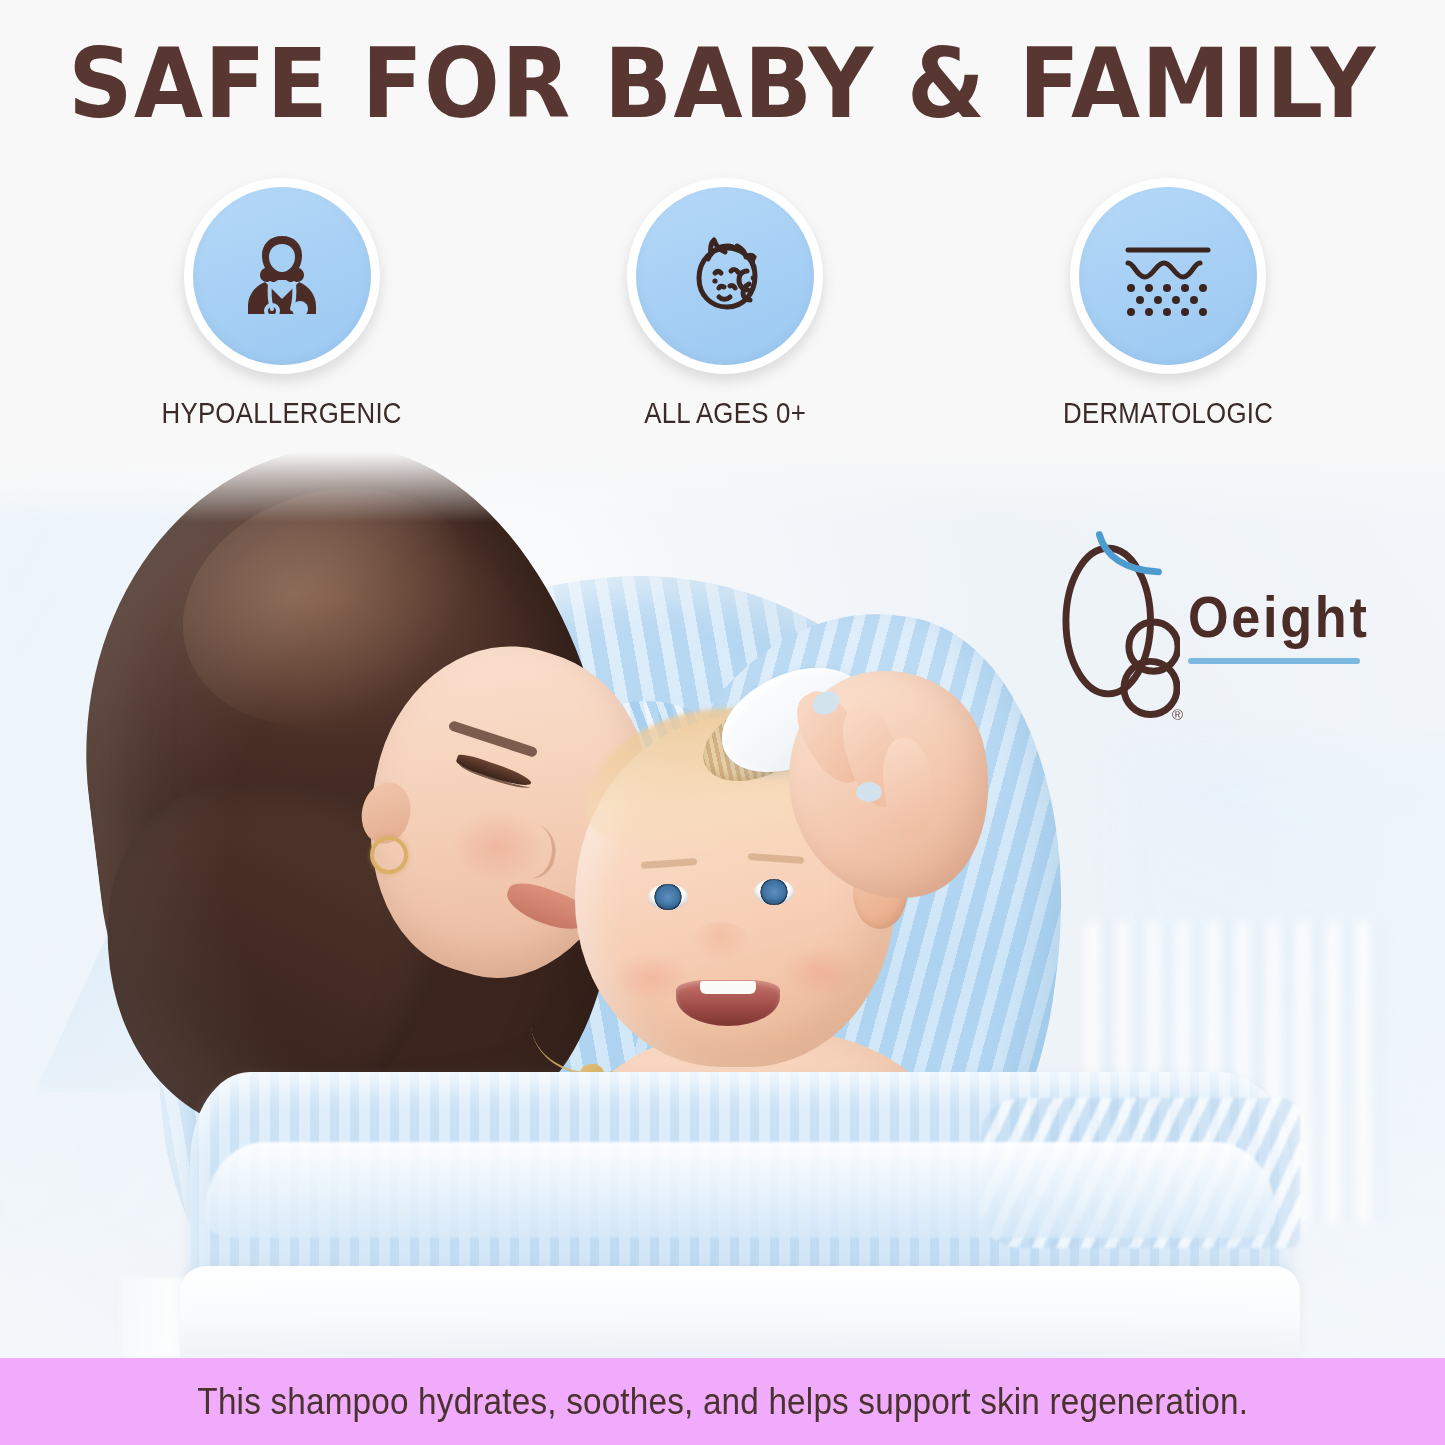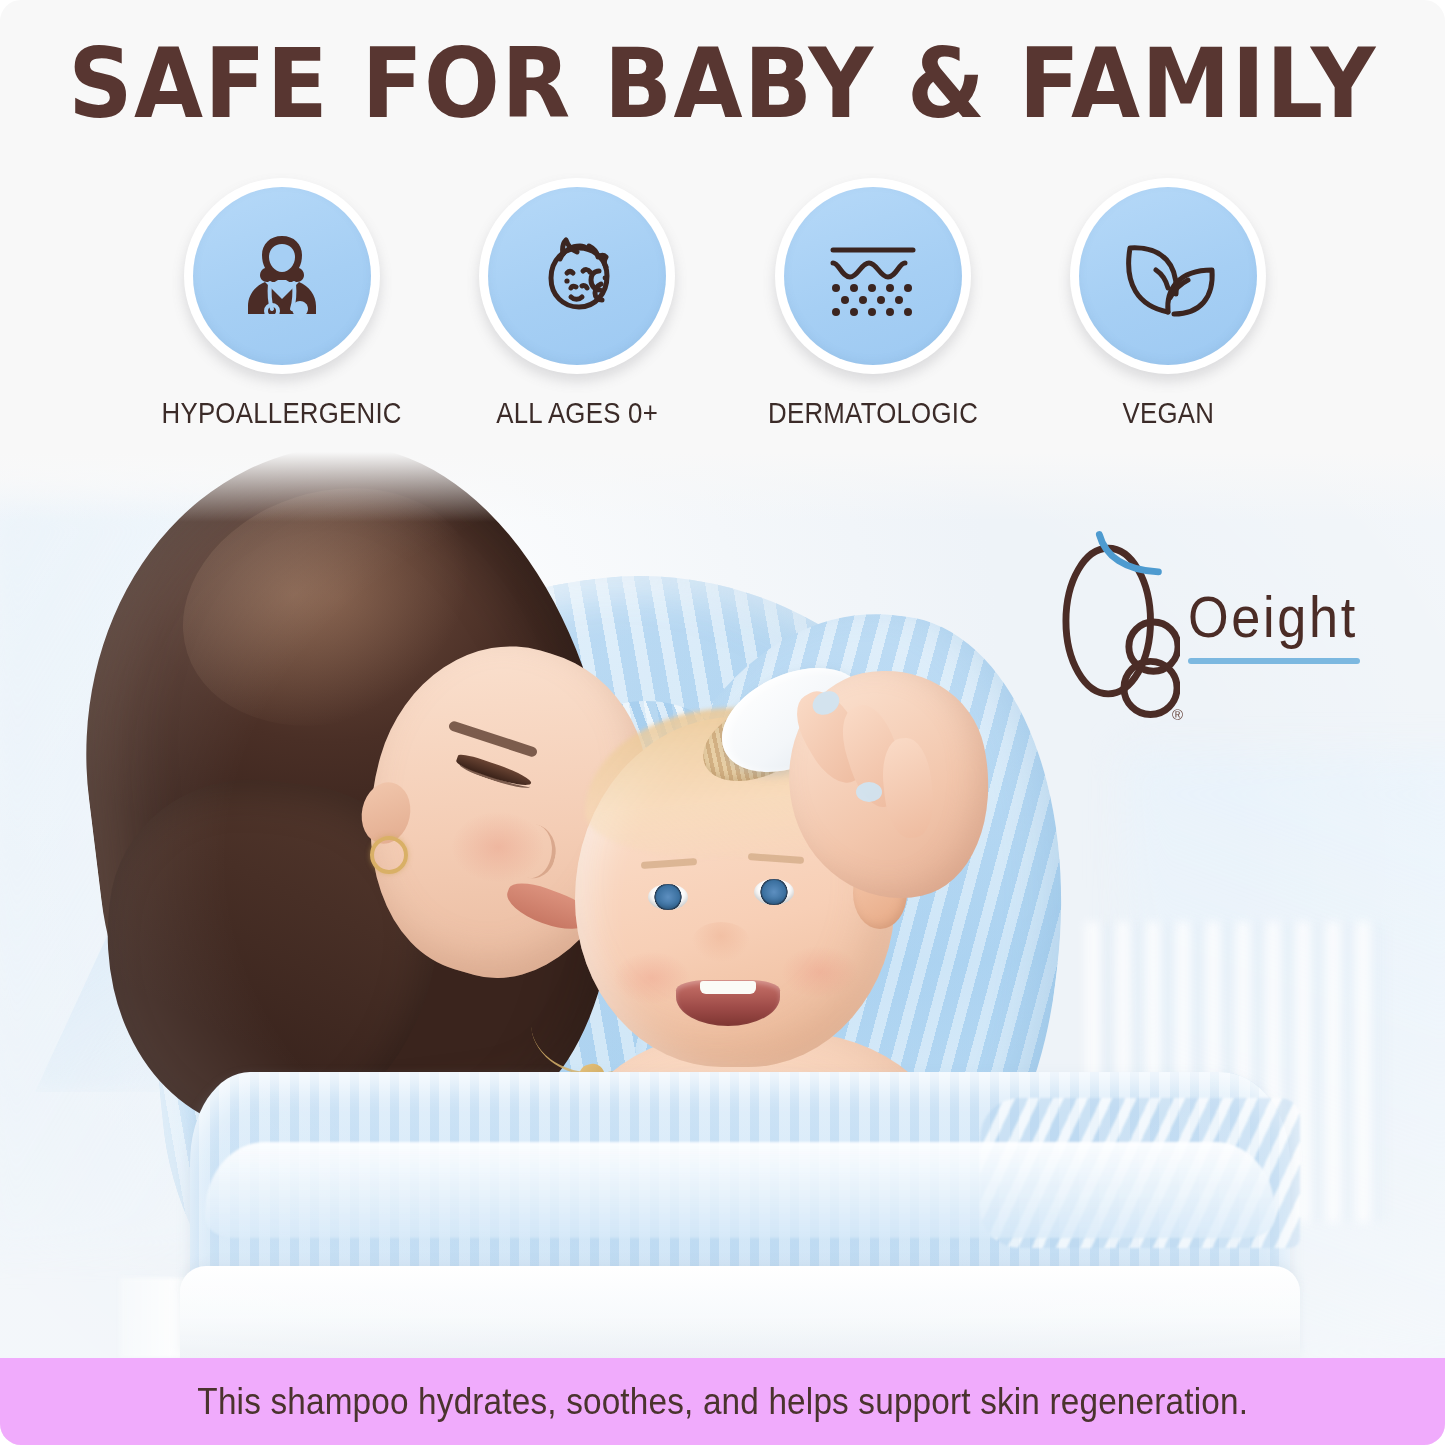--- a/index.html
+++ b/index.html
@@ -10,21 +10,20 @@
   body {
     font-family: "Liberation Sans", sans-serif;
   }
 
   #page {
     position: relative;
     width: 1445px;
     height: 1445px;
     overflow: hidden;
     background: #f8f8f8;
-    border-radius: 21px;
   }
 
   
   .headline {
     position: absolute;
     top: 34px;
     left: 0;
     width: 1445px;
     text-align: center;
     font-family: "DejaVu Sans", sans-serif;
@@ -410,21 +409,21 @@
 
   
   .logo {
     position: absolute; left: 1062px; top: 520px;
     width: 310px; height: 210px;
     display: flex; align-items: center;
   }
   .logo-mark { width: 118px; height: 200px; flex: none; }
   .logo-text-wrap {
     margin-left: 8px;
-    display: flex; flex-direction: column; align-items: flex-start;
+    display: flex; flex-direction: column; align-items: flex-start; font-weight: bold;
   }
   .logo-word {
     font-family: "Liberation Sans", sans-serif;
     font-size: 58px;
     letter-spacing: 3px;
     color: #4b2c26;
     transform: scaleX(0.90);
     transform-origin: left center;
     line-height: 62px;
   }
@@ -530,35 +529,20 @@
               <circle cx="51" cy="86" r="4"></circle>
                 <circle cx="69" cy="86" r="4"></circle>
               <circle cx="87" cy="86" r="4"></circle>
             </g>
           </svg>
         </div>
       </div>
       <div class="badge-label">DERMATOLOGIC</div>
     </div>
 
-    <div class="badge">
-      <div class="badge-circle-wrap">
-        <div class="badge-circle">
-          <svg width="104" height="100" viewBox="0 0 104 100">
-            <g stroke="#3b2520" fill="none" stroke-width="5" stroke-linecap="round" stroke-linejoin="round">
-              <path d="M52 86C22 80 8 58 14 22c34-2 48 18 46 46"></path>
-              <path d="M52 86c-2-22 10-42 44-42 2 28-12 44-38 44"></path>
-              <path d="M40 44c6 4 10 10 12 18"></path>
-              <path d="M72 54c-8 4-14 10-18 18"></path>
-            </g>
-          </svg>
-        </div>
-      </div>
-      <div class="badge-label">VEGAN</div>
-    </div>
 
   </div>
 
   <div class="photo">
     <div class="photo-inner">
       <div class="bg-wash"></div>
       <div class="bg-panel-l"></div>
       <div class="bg-panel-r"></div>
       <div class="bg-tri"></div>
       <div class="bg-crib"></div>

